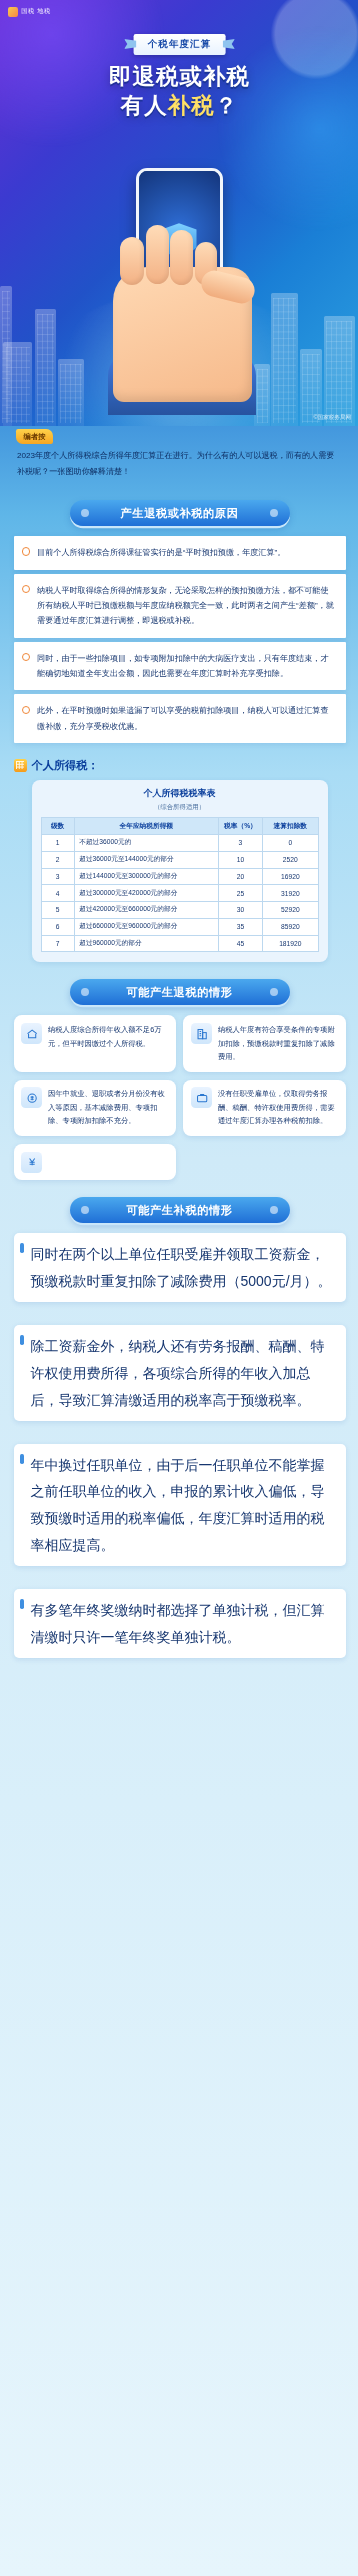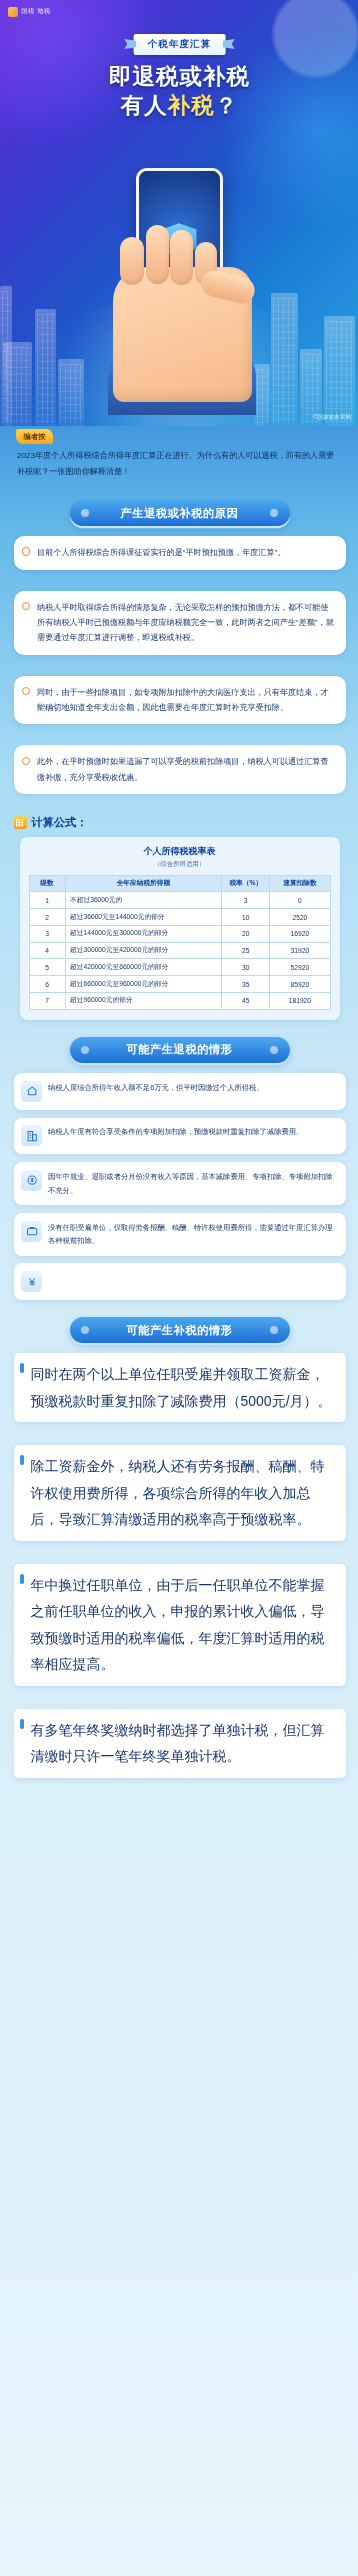--- a/index.html
+++ b/index.html
@@ -177,23 +177,23 @@
     padding: 2.2px 7.9px; border-radius: 2.2px 6.7px 2.2px 6.7px;
     margin-left: 2.2px; margin-bottom: 4.5px; text-align: center;
   }
   .note-body {
     font-size: 8.1px; line-height: 1.95; color: #0d2d62;
     padding: 0 3.4px 3.4px;
   }
 
   
   .card {
-    width: 332px; margin: 0 auto 21px;
+    width: 332px; margin: 0 auto 4px;
     background: #fff;
-    border-radius: 10px;
+    border-radius: 1px;
     padding: 9px 10px 9px 23.6px;
     position: relative;
     font-size: 8.1px; line-height: 1.9; color: #16366f;
     box-shadow: 0 1.7px 5.6px rgba(30,90,170,.12);
   }
   .card .bullet {
     position: absolute; left: 8.4px; top: 11.2px;
     width: 8.4px; height: 8.4px; border-radius: 50%;
     background: #fff; border: 1.7px solid #f0883a;
   }
@@ -230,35 +230,35 @@
   .formula-box .blue { color: #0b57c8; }
   .note2 { margin-top: 5.6px; position: relative; padding-left: 12.3px; }
   .note2::before {
     content: ""; position: absolute; left: 0; top: 5px;
     width: 6.7px; height: 6.7px; border-radius: 50%; background: #f0883a;
   }
   .note2 .lbl { color: #ef7b1f; font-weight: bold; }
 
   
   .tbl-wrap {
-    width: 320px; margin: 0 auto 5.6px;
+    width: 296px; margin: 0 auto 5.6px;
     background: #eaf4fd; border-radius: 7.9px; padding: 7.9px 9px 10px;
     box-shadow: 0 1.7px 5.6px rgba(30,90,170,.10);
   }
   .tbl-title { text-align: center; font-size: 9px; font-weight: bold; color: #0b3f9c; }
   .tbl-sub { text-align: center; font-size: 6.4px; color: #4a6f9e; margin: 2.2px 0 5.6px; }
   table { width: 100%; border-collapse: collapse; background: #fff; font-size: 6.7px; }
   th, td { border: 0.6px solid #bcd8ef; padding: 3.4px 3.4px; text-align: center; color: #16366f; }
   th { background: #cfe7f9; font-weight: bold; color: #0b3f9c; }
   td.l { text-align: left; padding-left: 4.5px; }
 
   
   .grid2 {
     width: 332px; margin: 0 auto;
-    display: grid; grid-template-columns: 1fr; gap: 7.9px;
+    display: grid; grid-template-columns: 1fr 1fr; gap: 7.9px;
   }
   .icard {
     background: #fff; border-radius: 7.9px; padding: 7.9px 7.9px 7.9px 7.9px;
     box-shadow: 0 1.7px 5.6px rgba(30,90,170,.12);
     font-size: 7.3px; line-height: 1.85; color: #16366f;
     display: flex; gap: 5.6px;
   }
   .icard .ibox {
     flex: 0 0 21px; height: 21px; border-radius: 4.5px;
     background: linear-gradient(180deg,#e9f3ff,#cfe6fb);
@@ -352,21 +352,21 @@
     <span class="bullet"></span>
     <span>同时，由于一些扣除项目，如专项附加扣除中的大病医疗支出，只有年度结束，才能确切地知道全年支出金额，因此也需要在年度汇算时补充享受扣除。</span>
   </div>
   <div class="card">
     <span class="bullet"></span>
     <span>此外，在平时预缴时如果遗漏了可以享受的税前扣除项目，纳税人可以通过汇算查缴补缴，充分享受税收优惠。</span>
   </div>
 
   <div class="formula-head">
     <span class="ic"></span>
-    <span>计算公式：</span>
+    <span>个人所得税：</span>
   </div>
 
 
   <div class="tbl-wrap">
     <div class="tbl-title">个人所得税税率表</div>
     <div class="tbl-sub">（综合所得适用）</div>
     <table>
       <thead>
         <tr>
           <th style="width:12%">级数</th>

